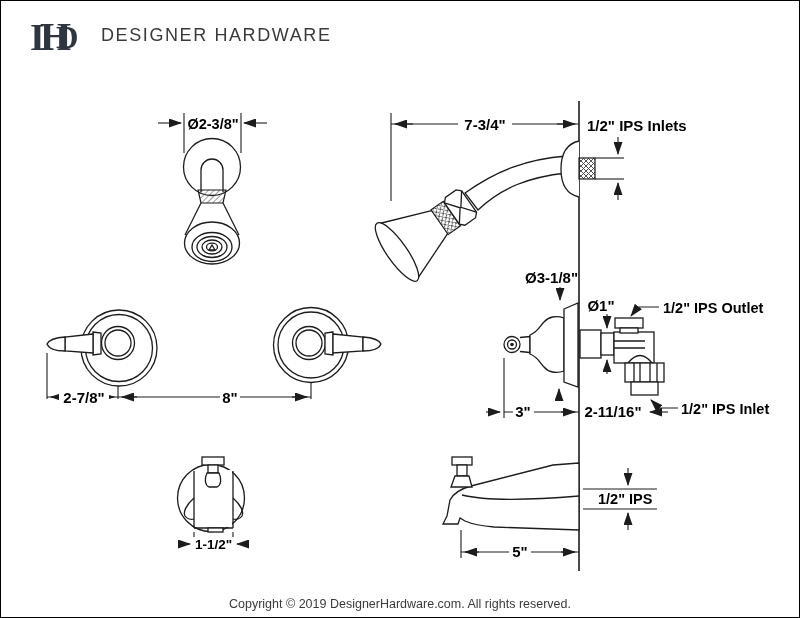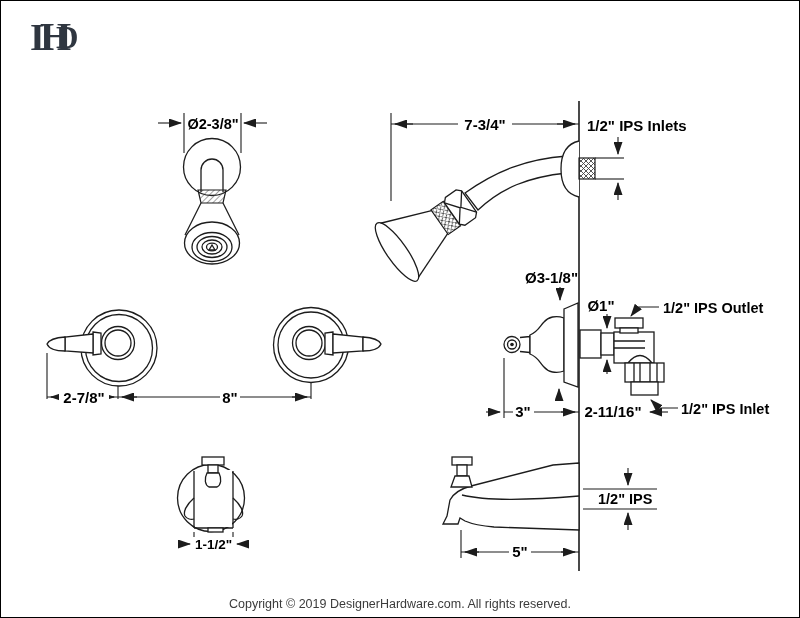--- a/index.html
+++ b/index.html
@@ -30,20 +30,21 @@
 <body>
 
 <div id="canvas">
 
   <div id="header">
     <svg width="62" height="46" viewBox="0 0 62 46">
       <text class="mono-letter" x="1" y="38" font-size="38">I</text>
       <text class="mono-letter" x="11" y="38" font-size="40">H</text>
       <text class="mono-letter" x="27" y="36" font-size="31">D</text>
     </svg>
+    <div id="brand-name">DESIGNER HARDWARE</div>
   </div>
 
   <svg id="drawing" width="798" height="616" viewBox="0 0 798 616">
     <defs>
       <marker id="ar" markerWidth="13" markerHeight="9" refX="12" refY="4.5" orient="auto" markerUnits="userSpaceOnUse">
         <path d="M0,0 L13,4.5 L0,9 Z" fill="#1c1c1c"></path>
       </marker>
       <pattern id="xhatch" width="5" height="5" patternUnits="userSpaceOnUse">
         <path d="M0,0 L5,5 M5,0 L0,5" stroke="#444" stroke-width="0.9"></path>
       </pattern>

